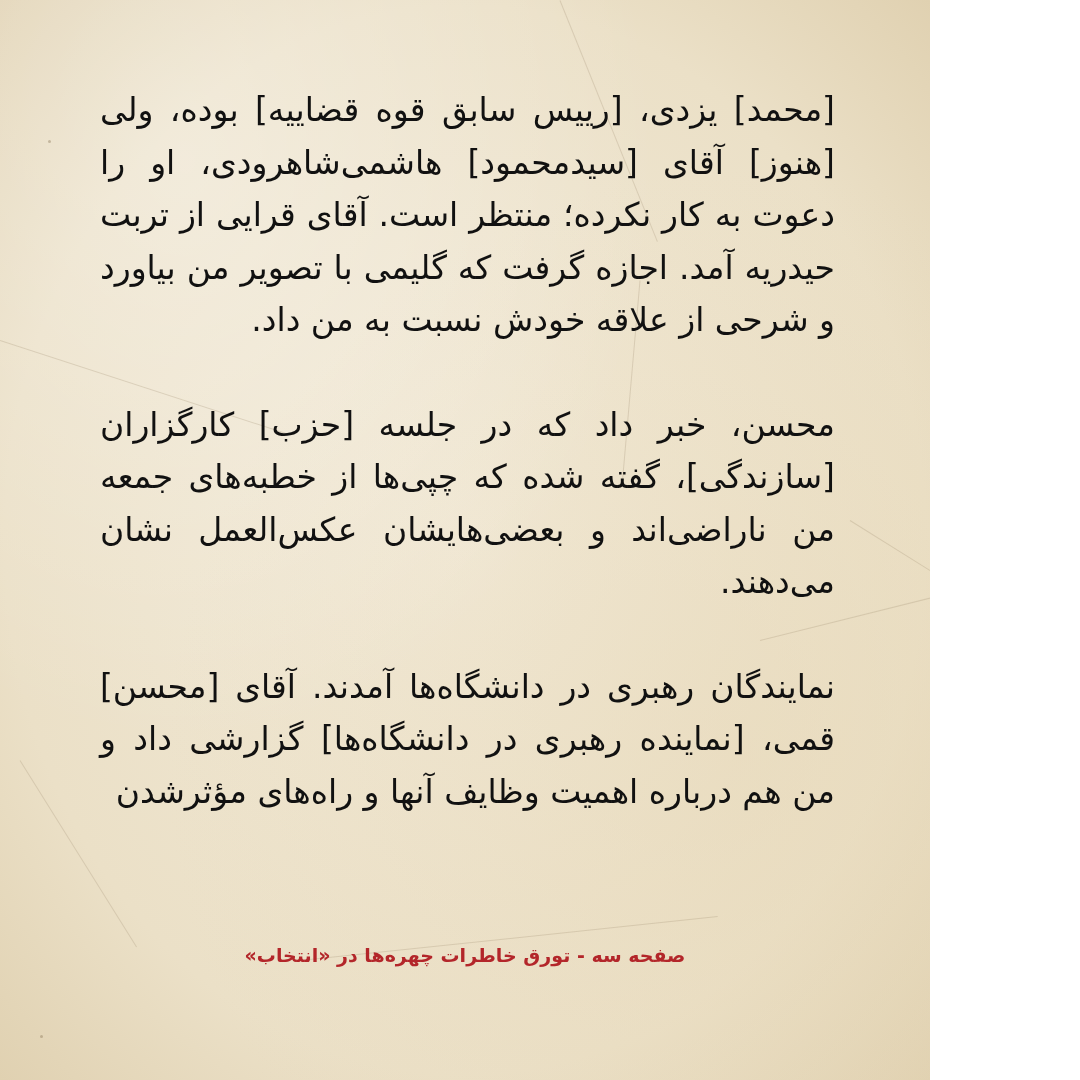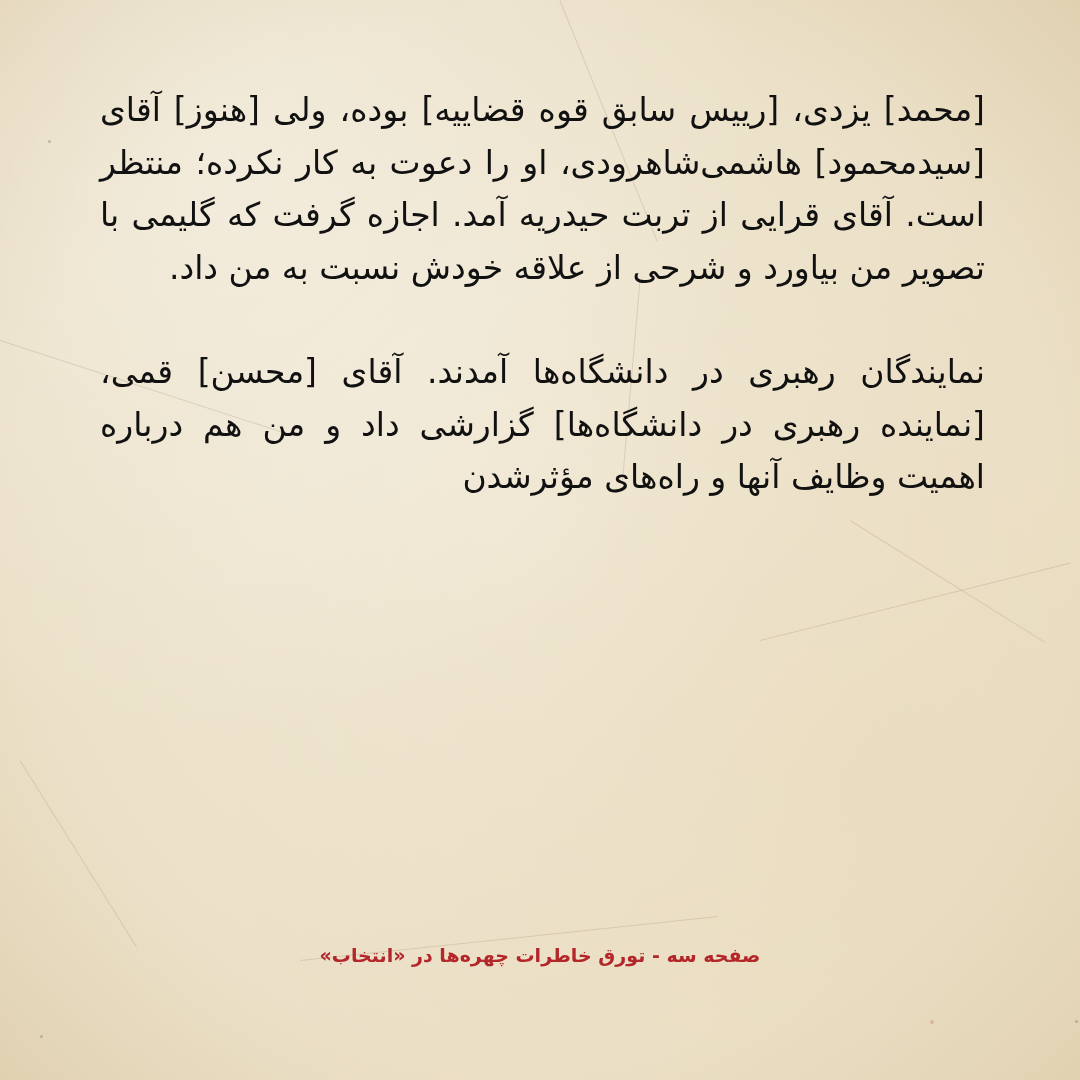--- a/index.html
+++ b/index.html
@@ -2,21 +2,21 @@
 <html><head>
 <meta charset="utf-8">
 <style>
   html, body { margin: 0; padding: 0; }
   body {
     width: 1080px; height: 1080px; overflow: hidden;
     font-family: "DejaVu Sans", sans-serif;
   }
   .page {
     position: relative;
-    width: 1080px; height: 1080px;
+    width: 930px; height: 1080px;
     background:
       radial-gradient(ellipse at 20% 15%, rgba(255,255,255,0.35) 0%, rgba(255,255,255,0) 45%),
       radial-gradient(ellipse at 80% 70%, rgba(230,214,180,0.45) 0%, rgba(230,214,180,0) 55%),
       radial-gradient(ellipse at 50% 50%, #f2ead8 0%, #ebe0c7 70%, #e0d1b1 100%);
     overflow: hidden;
   }
   .crack {
     position: absolute; pointer-events: none;
     border-top: 1px solid rgba(160,145,115,0.28);
     transform-origin: left center;
@@ -61,17 +61,18 @@
   <div class="crack" style="left:760px;top:640px;width:320px;transform:rotate(-14deg);"></div>
   <div class="crack" style="left:300px;top:960px;width:420px;transform:rotate(-6deg);"></div>
   <div class="crack" style="left:640px;top:280px;width:200px;transform:rotate(95deg);"></div>
   <div class="speck" style="left:48px;top:140px;width:3px;height:3px;"></div>
   <div class="speck" style="left:930px;top:1020px;width:4px;height:4px;background:rgba(200,120,80,0.35);"></div>
   <div class="speck" style="left:40px;top:1035px;width:3px;height:3px;"></div>
   <div class="speck" style="left:1075px;top:1020px;width:3px;height:3px;"></div>
 
   <div class="body-text">
     <p class="para">[محمد] یزدی، [رییس سابق قوه قضاییه] بوده، ولی [هنوز] آقای [سیدمحمود] هاشمی‌شاهرودی، او را دعوت به کار نکرده؛ منتظر است. آقای قرایی از تربت حیدریه آمد. اجازه گرفت که گلیمی با تصویر من بیاورد و شرحی از علاقه خودش نسبت به من داد.</p>
+    <p class="para">محسن، خبر داد که در جلسه [حزب] کارگزاران [سازندگی]، گفته شده که چپی‌ها از خطبه‌های جمعه من ناراضی‌اند و بعضی‌هایشان عکس‌العمل نشان می‌دهند.</p>
     <p class="para">نمایندگان رهبری در دانشگاه‌ها آمدند. آقای [محسن] قمی، [نماینده رهبری در دانشگاه‌ها] گزارشی داد و من هم درباره اهمیت وظایف آنها و راه‌های مؤثرشدن</p>
   </div>
 
   <div class="footer">صفحه سه - تورق خاطرات چهره‌ها در «انتخاب»</div>
 </div>
 
 </body></html>

